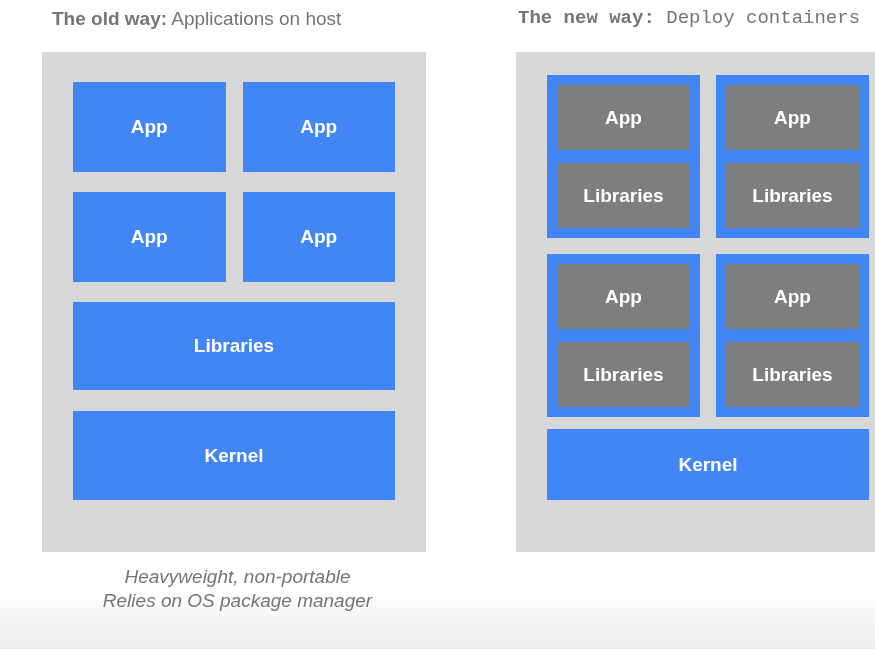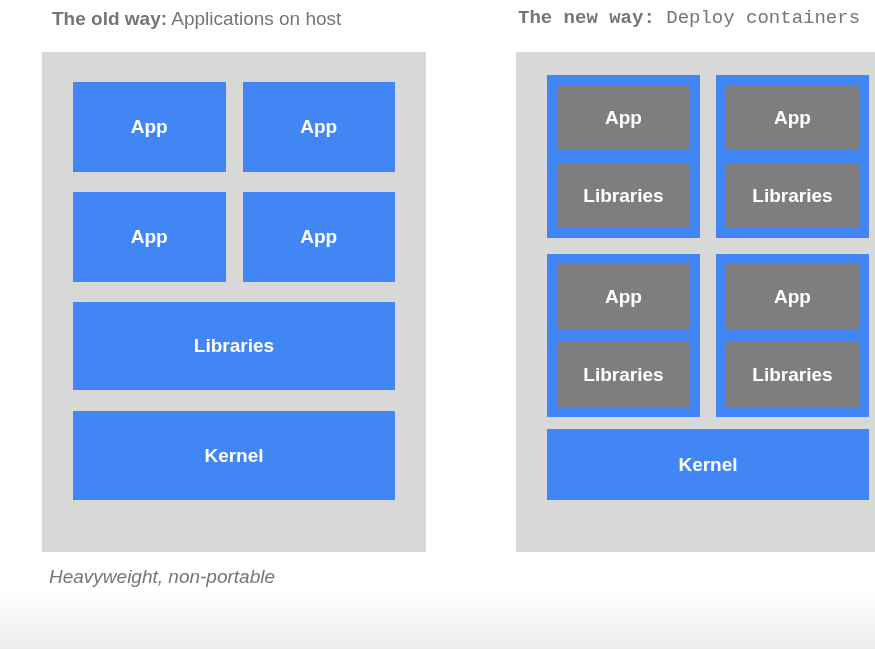--- a/index.html
+++ b/index.html
@@ -89,20 +89,21 @@
     justify-content: center;
   }
   .kernel-box.small { height: 71px; }
 
   .caption {
     margin: 13px 0 0 0;
     font-style: italic;
     font-size: 19px;
     line-height: 24px;
     color: var(--muted-text, #757575);
+    text-align: center;
   }
   .column.left  .caption { padding-left: 7px; }
   .column.right .caption { padding-left: 2px; }
 </style>
 </head>
 <body>
 
 <div class="figure">
 
   <section class="column left">
@@ -114,20 +115,21 @@
         <div class="blue-box app-box">App</div>
         <div class="blue-box app-box">App</div>
         <div class="blue-box app-box">App</div>
       </div>
       <div class="blue-box libraries-box">Libraries</div>
       <div class="blue-box kernel-box">Kernel</div>
     </div>
 
     <p class="caption">
       <span>Heavyweight, non-portable</span><br>
+      <span>Relies on OS package manager</span>
     </p>
   </section>
 
   <section class="column right">
     <h2 class="col-title"><strong>The new way:</strong> <span>Deploy containers</span></h2>
 
     <div class="host-panel">
       <div class="container-grid">
 
         <div class="container-box">

